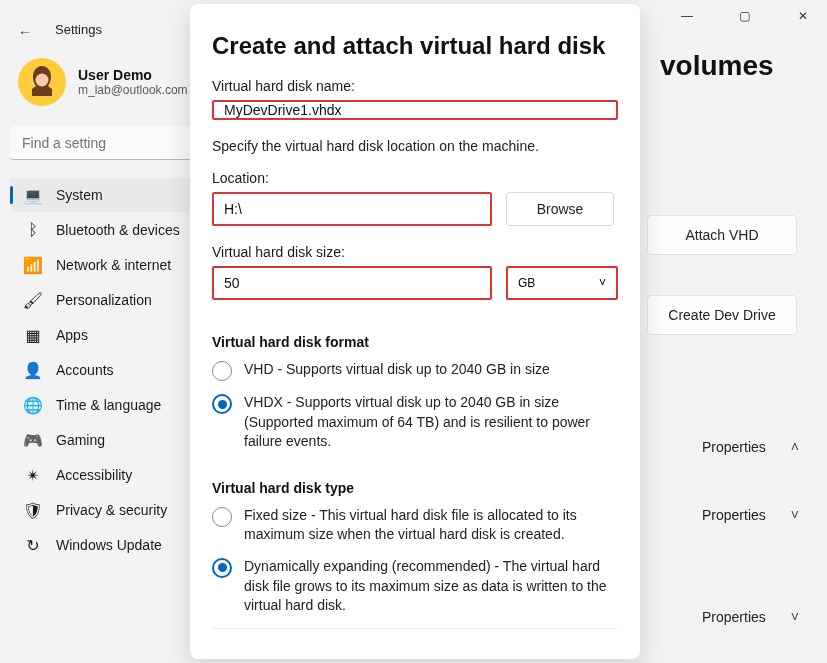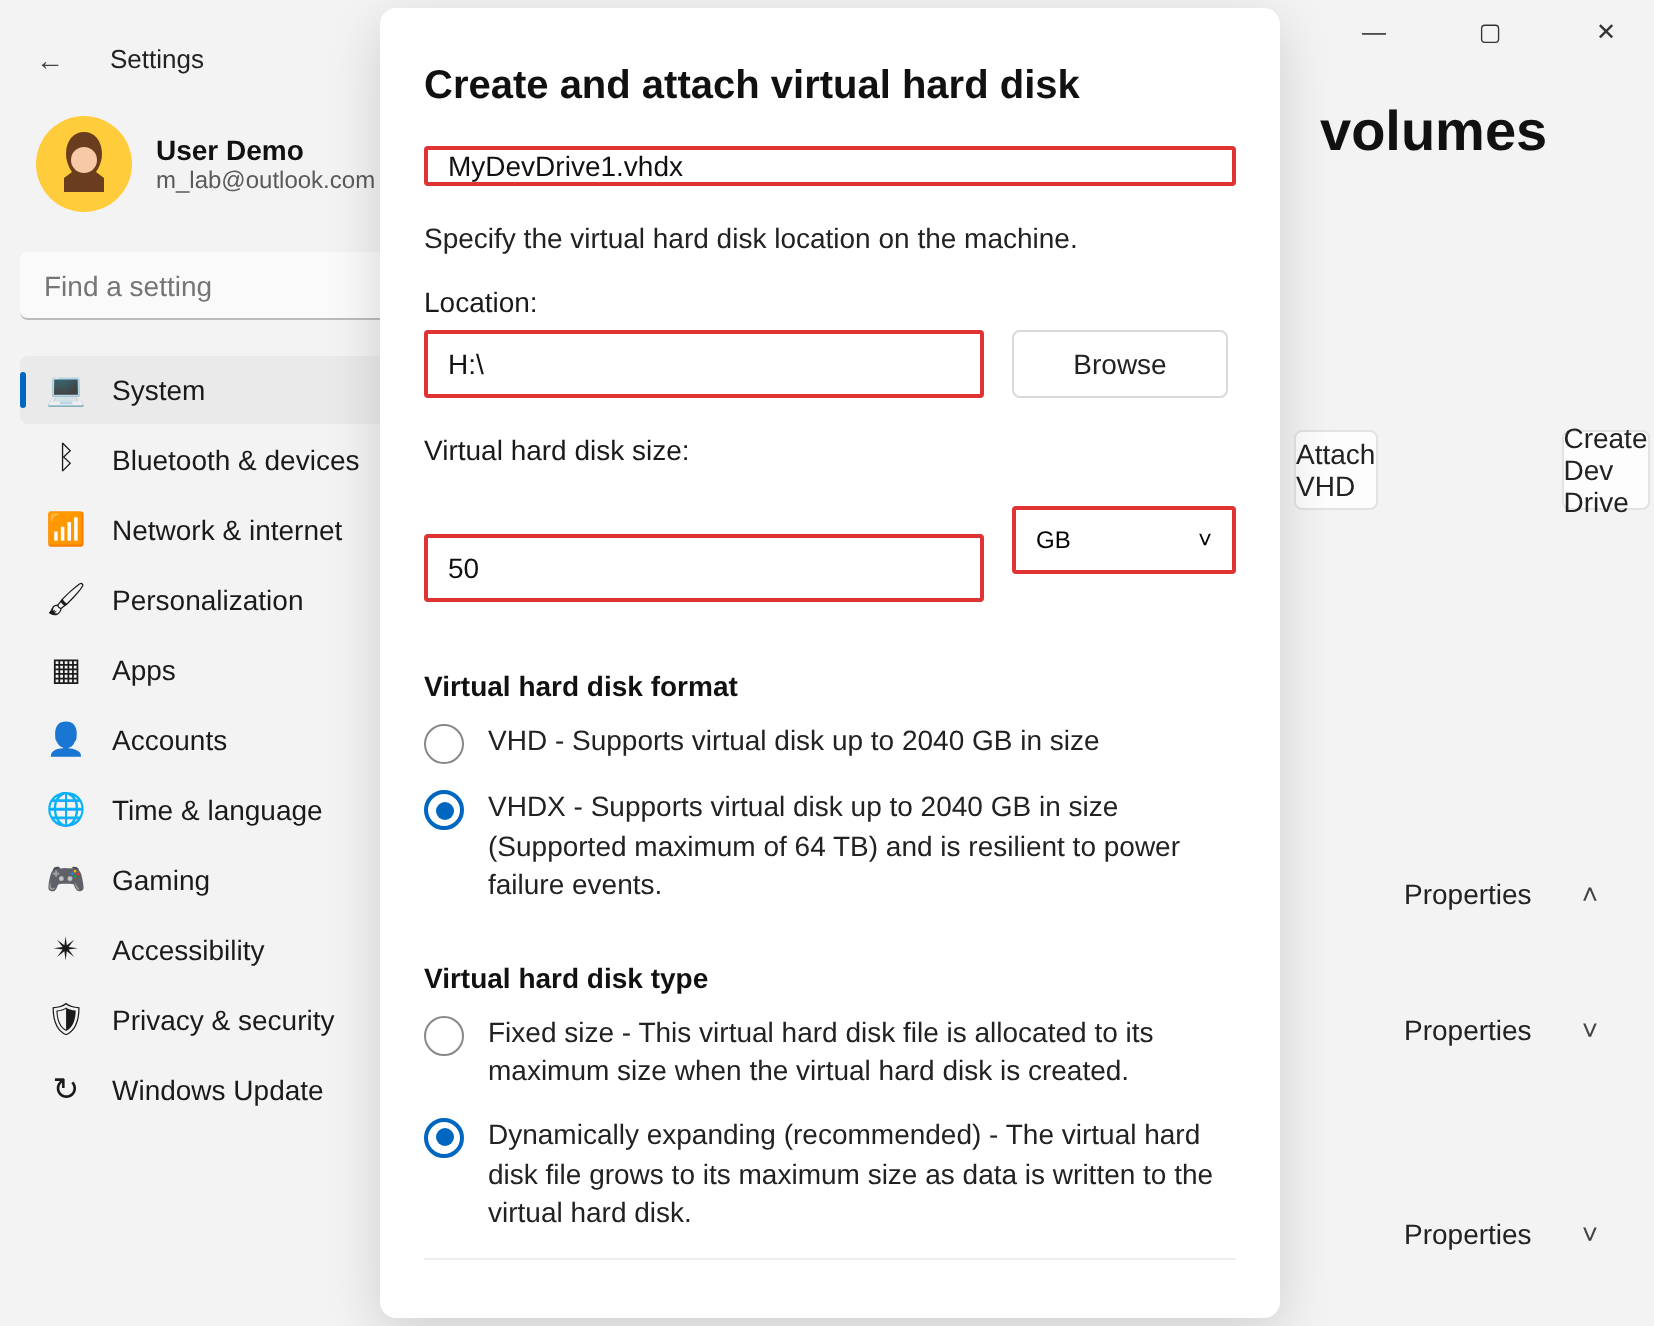--- a/index.html
+++ b/index.html
@@ -24,29 +24,29 @@
 .nav-icon { width: 18px; height: 18px; display: flex; align-items: center; justify-content: center; font-size: 16px; }
 
 .main { position: absolute; left: 300px; top: 50px; right: 12px; }
 .page-heading { font-size: 28px; font-weight: 600; color: #111; }
 .panel-btn { height: 40px; background: #fdfdfd; border: 1px solid #e3e3e3; border-radius: 4px; font-size: 14px; color: #222; display: flex; align-items: center; justify-content: center; }
 .prop-item { display: flex; justify-content: space-between; align-items: center; height: 44px; background: transparent; }
 .prop-label { font-size: 14px; color: #222; }
 .prop-chev { font-size: 14px; color: #444; }
 
 .modal { position: absolute; left: 190px; top: 4px; width: 450px; height: 655px; background: #fff; border-radius: 8px; box-shadow: 0 8px 28px rgba(0,0,0,0.15); padding: 28px 22px 0 22px; display: flex; flex-direction: column; }
-.modal h2 { font-size: 20px; font-weight: 600; color: #111; margin-bottom: 18px; }
+.modal h2 { font-size: 24px; font-weight: 600; color: #111; margin-bottom: 18px; }
 .modal .note { font-size: 14px; color: #222; margin-bottom: 16px; }
 .modal label.field-label { font-size: 14px; color: #1a1a1a; display: block; margin-bottom: 6px; }
 .modal .hl-field { width: 100%; height: 34px; border: 2.5px solid #e03333; border-radius: 2px; padding: 0 10px; font-size: 14px; background: #fff; color: #111; }
 .field-sp { margin-bottom: 18px; }
 .row { display: flex; gap: 14px; align-items: center; }
 .row .hl-field.loc { width: 280px; }
 .browse-btn { width: 108px; height: 34px; border: 1px solid #d9d9d9; background: #fff; border-radius: 4px; font-size: 14px; color: #222; }
-.size-row .hl-field.num { width: 280px; margin-top: 28px; }
+.size-row .hl-field.num { width: 280px; }
 .unit-sel { flex:1; height: 34px; border: 2.5px solid #e03333; border-radius: 2px; background: #fff; padding: 0 10px; font-size: 12px; display: flex; align-items: center; justify-content: space-between; }
 .section-h { font-size: 14px; font-weight: 600; color: #111; margin: 16px 0 10px 0; }
 .radio-row { display: flex; align-items: flex-start; gap: 12px; margin-bottom: 12px; font-size: 14px; color: #222; line-height: 1.4; }
 .radio { width: 20px; height: 20px; border-radius: 50%; border: 1.5px solid #888; flex-shrink: 0; margin-top: 1px; display: flex; align-items: center; justify-content: center; }
 .radio.sel { border: 2.5px solid #0067c0; }
 .radio.sel::after { content: ""; width: 9px; height: 9px; border-radius: 50%; background: #0067c0; }
 .modal-footer { margin-top: auto; padding: 14px 0 18px 0; display: flex; gap: 10px; border-top: 1px solid #eee; }
 </style>
 </head>
 <body>
@@ -119,21 +119,21 @@
         <span class="nav-icon">↻</span>
         <span>Windows Update</span>
       </div>
     </div>
 </div>
 
 <div class="main">
   <div class="page-heading" style="margin-left:360px;">volumes</div>
 </div>
 
-<div style="position:absolute; right:30px; top:215px; display:flex; flex-direction:row; gap:92px; width:150px;">
+<div style="position:absolute; right:30px; top:215px; display:flex; flex-direction:column; gap:40px; width:150px;">
   <div class="panel-btn">Attach VHD</div>
   <div class="panel-btn">Create Dev Drive</div>
 </div>
 
 <div style="position:absolute; right:28px; top:425px; display:flex; flex-direction:column; gap:24px;">
   <div class="prop-item">
     <span class="prop-label">Properties</span>
     <span class="prop-chev" style="margin-left:25px">˄</span>
   </div>
   <div class="prop-item">
@@ -144,20 +144,21 @@
 <div style="position:absolute; right:28px; top:595px;">
   <div class="prop-item">
     <span class="prop-label">Properties</span>
     <span class="prop-chev" style="margin-left:25px">˅</span>
   </div>
 </div>
 
 <div class="modal">
   <h2>Create and attach virtual hard disk</h2>
 
+  <label class="field-label">Virtual hard disk name:</label>
   <input class="hl-field field-sp" value="MyDevDrive1.vhdx" style="">
 
   <div class="note">Specify the virtual hard disk location on the machine.</div>
   <label class="field-label">Location:</label>
   <div class="row field-sp">
     <input class="hl-field loc" value="H:\" style="">
     <button class="browse-btn">Browse</button>
   </div>
 
   <label class="field-label">Virtual hard disk size:</label>

